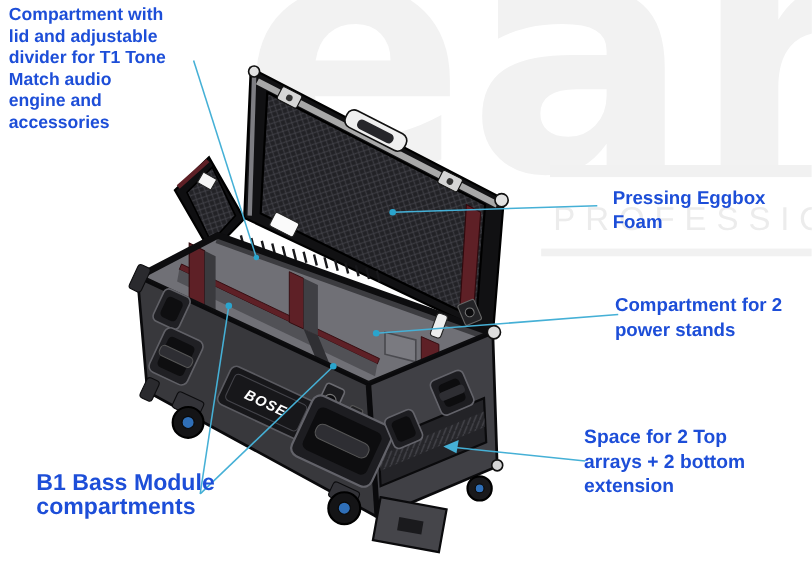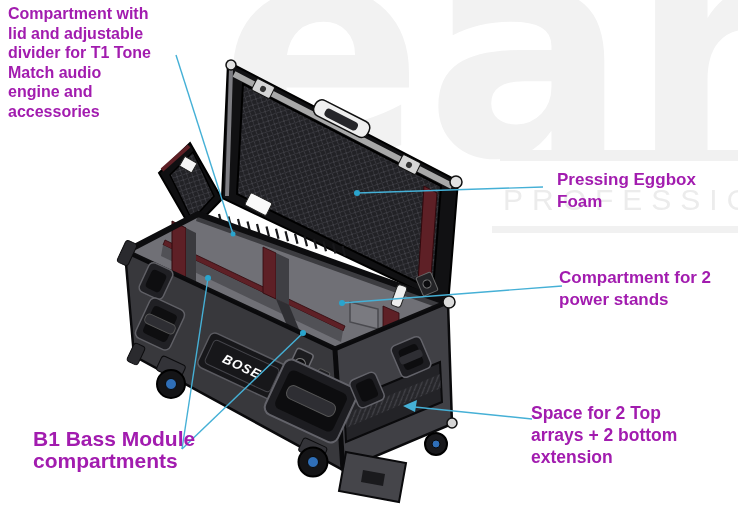--- a/index.html
+++ b/index.html
@@ -19,27 +19,27 @@
     font-size:30px;color:#ECECEC;letter-spacing:9px;font-weight:normal;
     white-space:nowrap;
   }
   .wm-stripe{position:absolute;background:#F1F1F1;z-index:0;}
   #stripe1{left:500px;top:150px;width:238px;height:11px;}
   #stripe2{left:492px;top:226px;width:246px;height:7px;}
   
   #case-svg{position:absolute;left:0;top:0;z-index:1;}
   
   .callout{
-    position:absolute;z-index:3;color:#a21caf;font-weight:bold;
+    position:absolute;z-index:3;color:#1d4ed8;font-weight:bold;
     white-space:pre-line;
   }
   #c-t1   {left:8px;  top:4px;  font-size:16px;  line-height:19.5px;width:200px;}
   #c-foam {left:557px;top:169px;font-size:17px;line-height:22px;}
   #c-power{left:559px;top:267px;font-size:17px;  line-height:22px;}
-  #c-space{left:531px;top:402px;font-size:17.5px;line-height:22px;}
+  #c-space{left:531px;top:386px;font-size:17.5px;line-height:22px;}
   #c-b1   {left:33px; top:428px;font-size:21px;line-height:22px;}
 </style>
 </head>
 <body>
 
 <div id="wm-logo">ear</div>
 <div id="wm-word">PROFESSIO</div>
 <div class="wm-stripe" id="stripe1"></div>
 <div class="wm-stripe" id="stripe2"></div>
 

